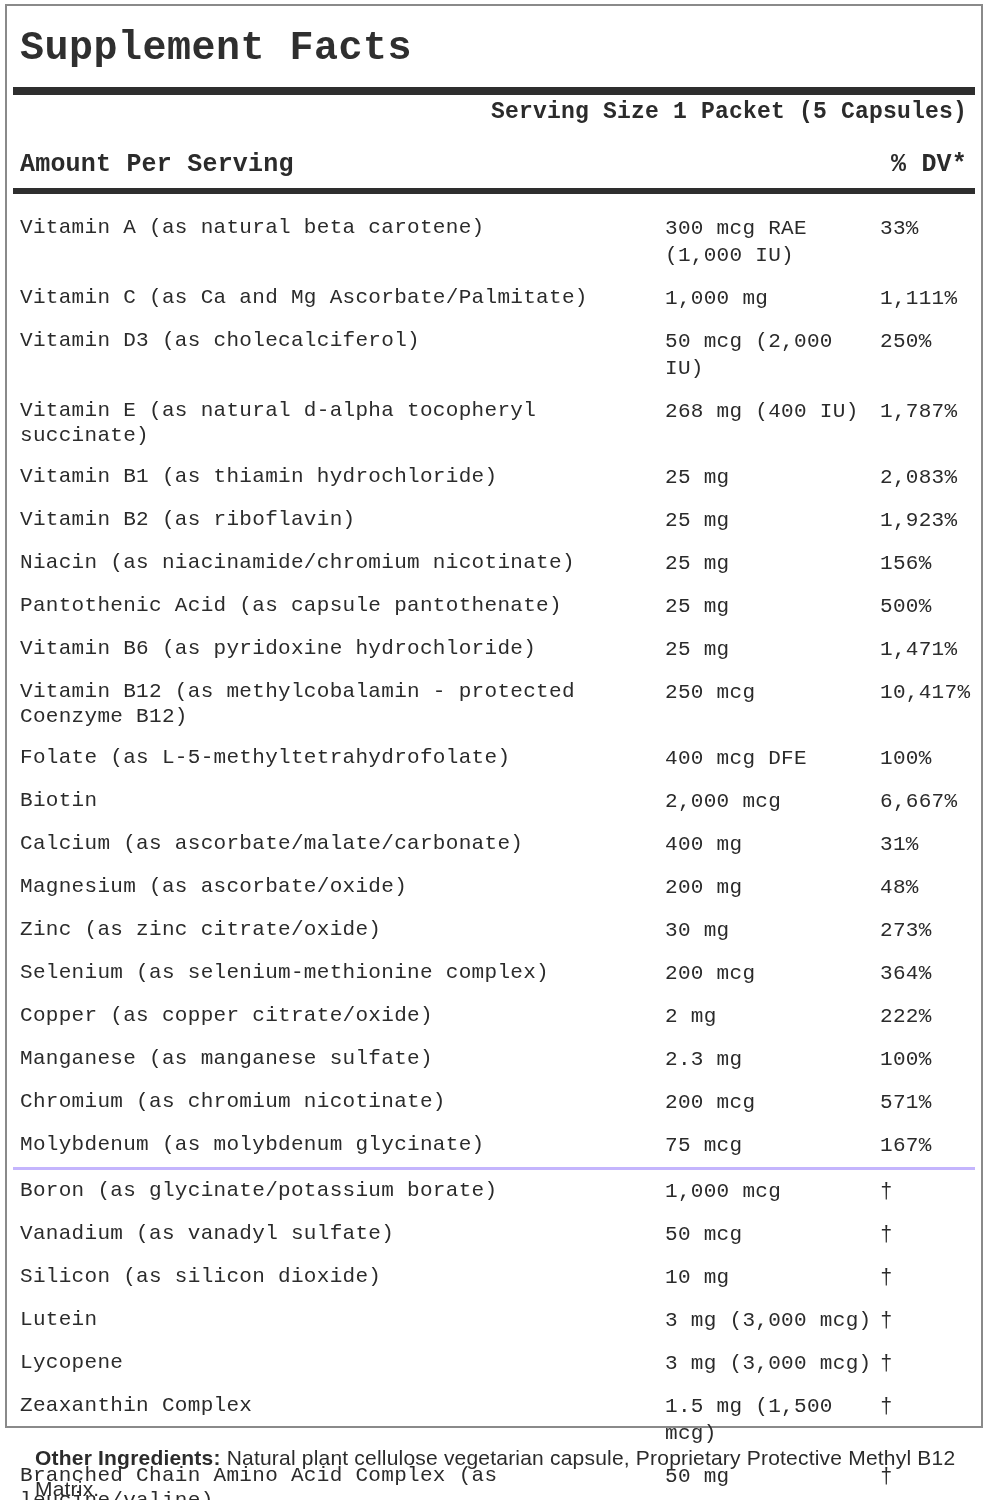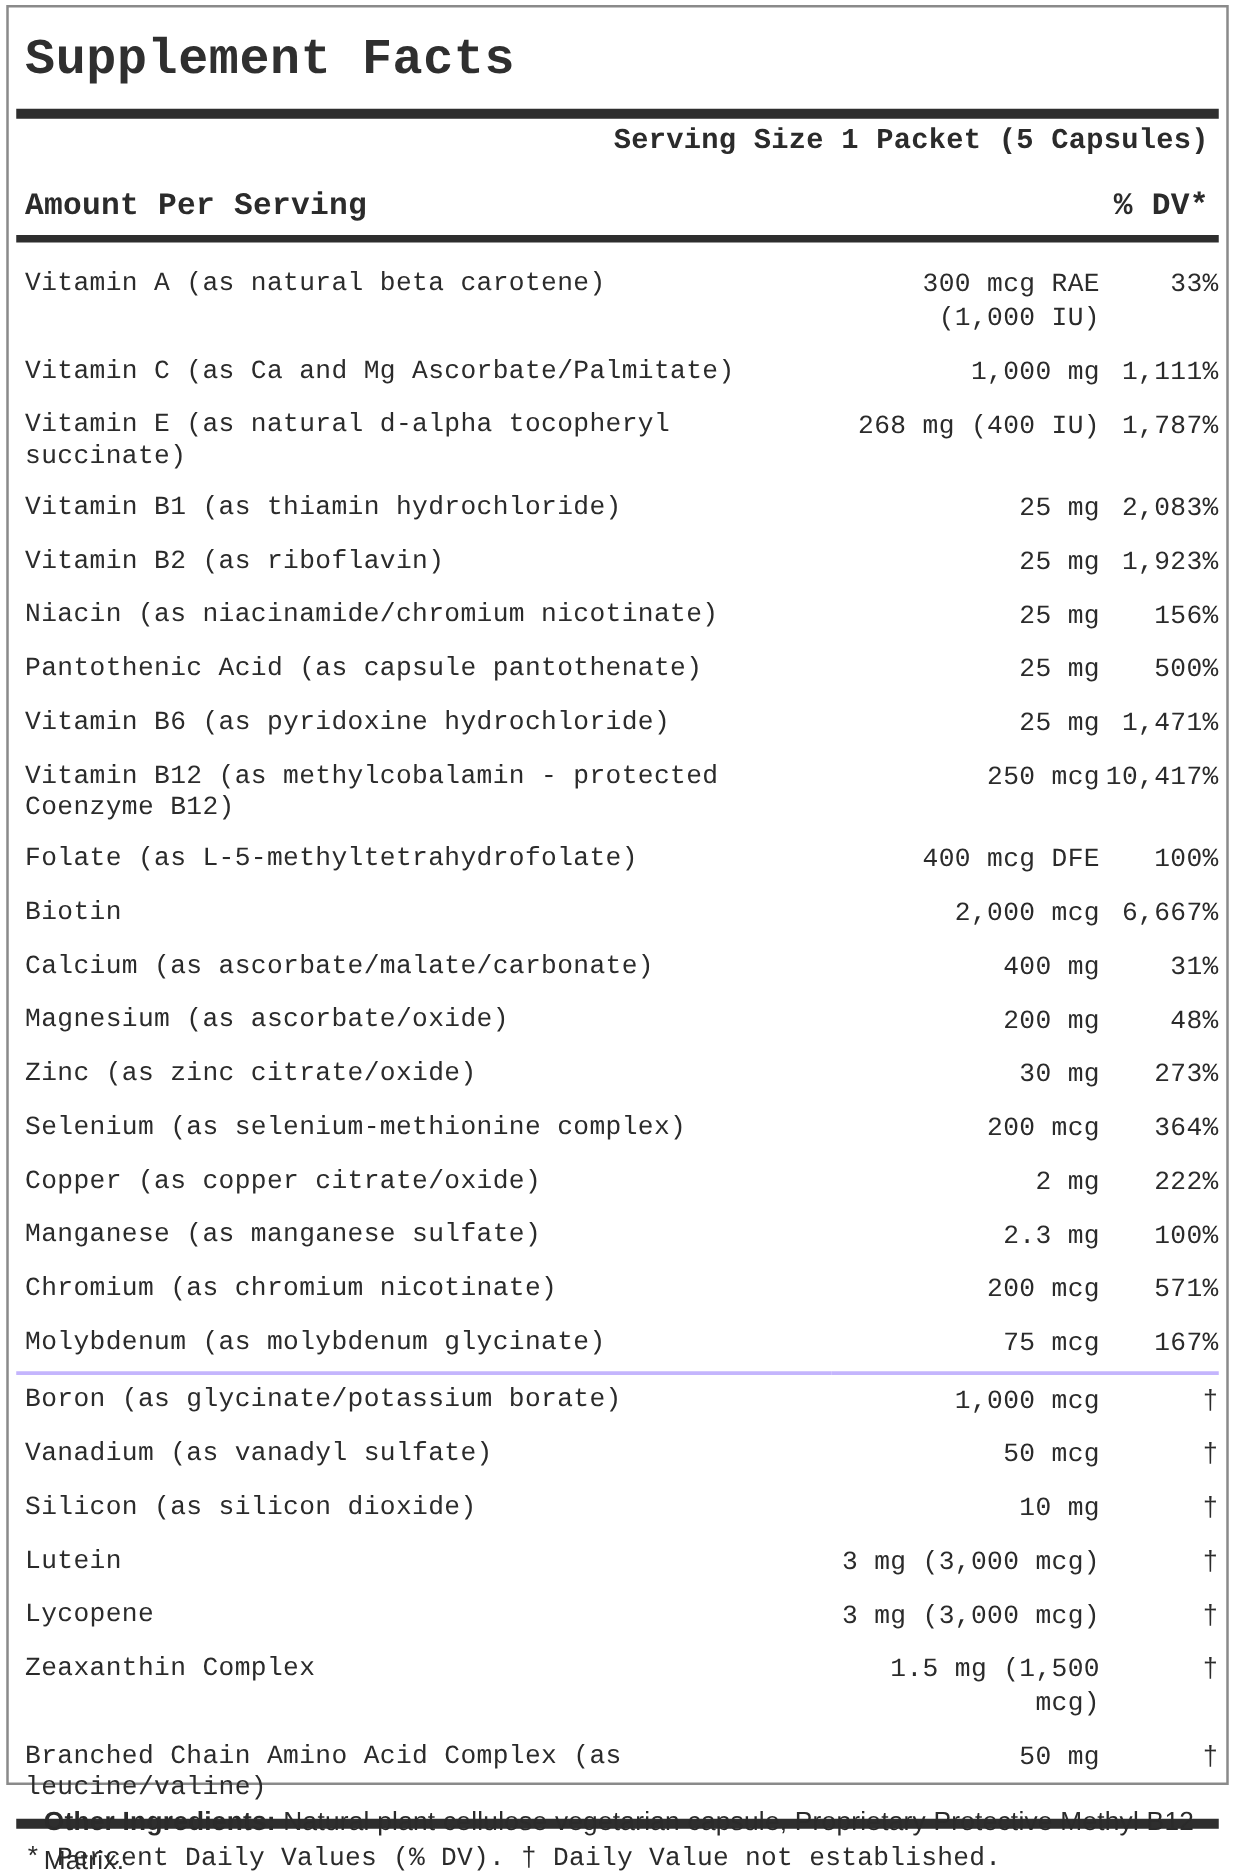--- a/index.html
+++ b/index.html
@@ -58,27 +58,27 @@
     margin-top: 13px;
   }
   table.facts td { vertical-align: top; padding-top: 8px; padding-bottom: 8px; }
   td.name {
     padding-left: 7px;
     padding-right: 58px;
     line-height: 25px;
   }
   td.amount {
     width: 215px;
-    text-align: right;
+    text-align: left;
     padding-top: 16px;
     line-height: 27px;
   }
   td.dv {
     width: 95px;
-    text-align: right;
+    text-align: left;
     padding-top: 16px;
     line-height: 27px;
   }
   tbody.secondary tr:first-child td { border-top: 3px solid #c4b5fd; }
 
   .bottom-bar-wrap { margin-top: 4px; }
   .footnote {
     font-size: 21px;
     letter-spacing: 0.2px;
     padding: 13px 0 0 7px;
@@ -121,20 +121,25 @@
               <td class="name">Vitamin A (as natural beta carotene)</td>
               <td class="amount">300 mcg RAE (1,000 IU)</td>
               <td class="dv">33%</td>
             </tr>
             <tr>
               <td class="name">Vitamin C (as Ca and Mg Ascorbate/Palmitate)</td>
               <td class="amount">1,000 mg</td>
               <td class="dv">1,111%</td>
             </tr>
             <tr>
+              <td class="name">Vitamin D3 (as cholecalciferol)</td>
+              <td class="amount">50 mcg (2,000 IU)</td>
+              <td class="dv">250%</td>
+            </tr>
+            <tr>
               <td class="name">Vitamin E (as natural d-alpha tocopheryl succinate)</td>
               <td class="amount">268 mg (400 IU)</td>
               <td class="dv">1,787%</td>
             </tr>
             <tr>
               <td class="name">Vitamin B1 (as thiamin hydrochloride)</td>
               <td class="amount">25 mg</td>
               <td class="dv">2,083%</td>
             </tr>
             <tr>

